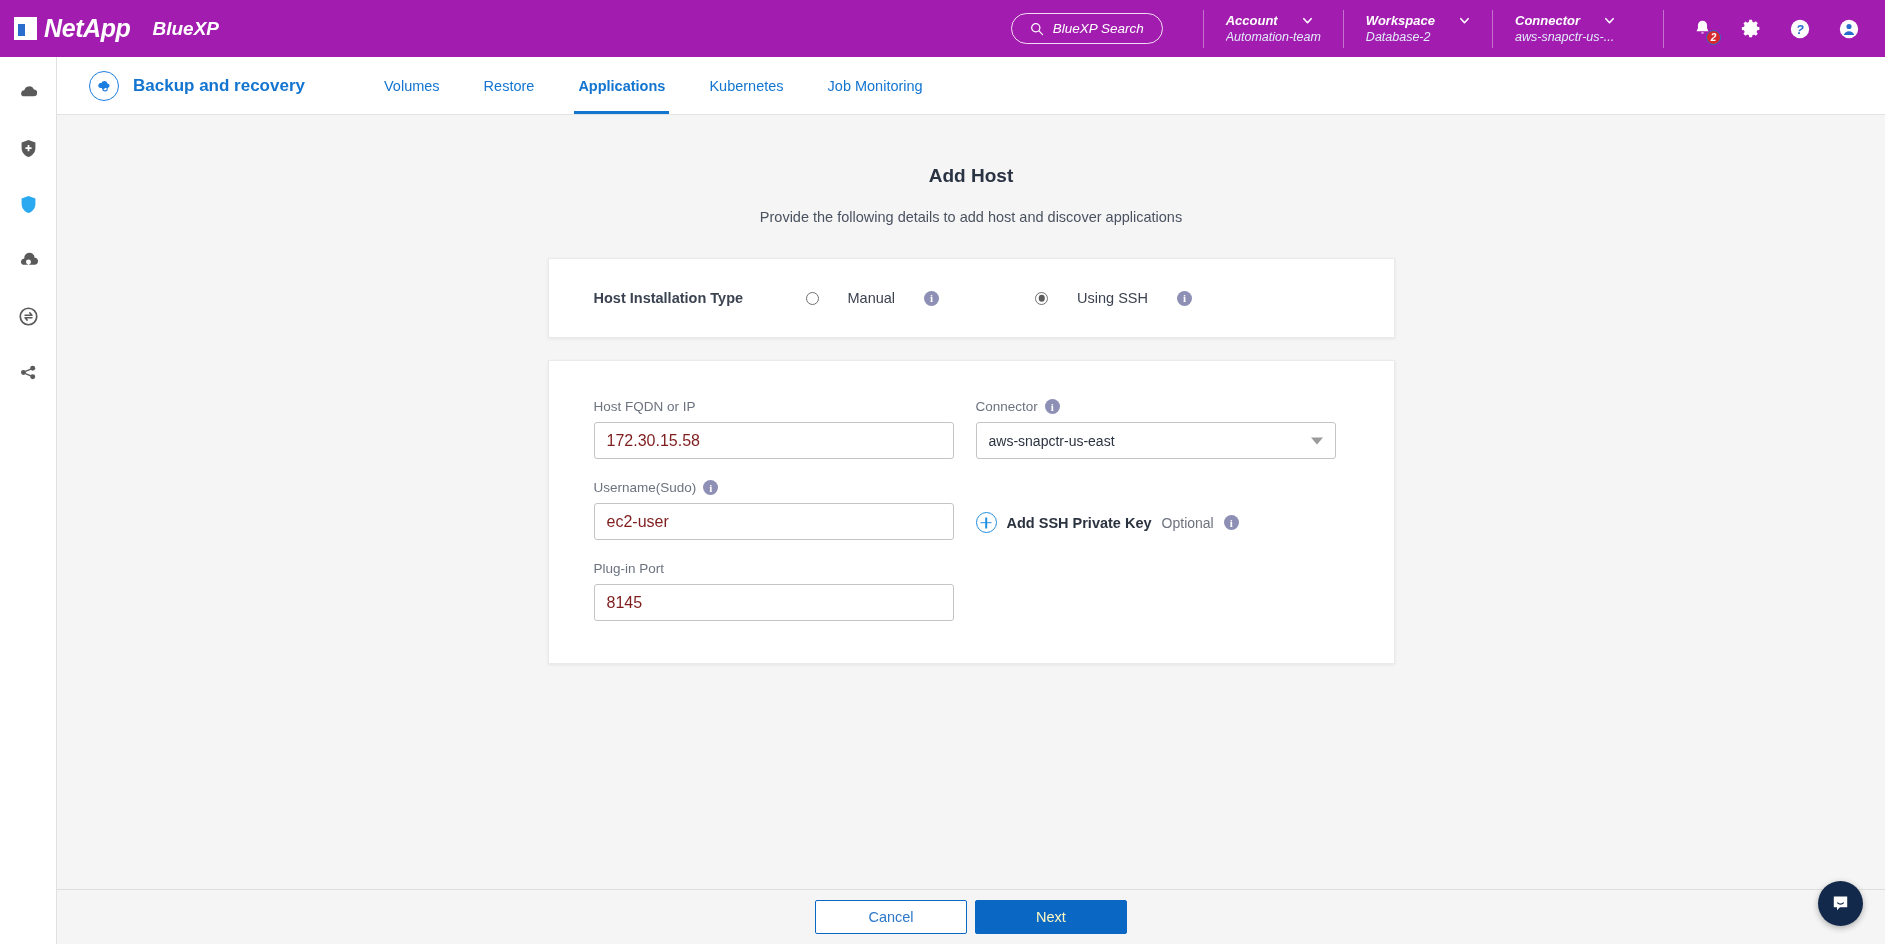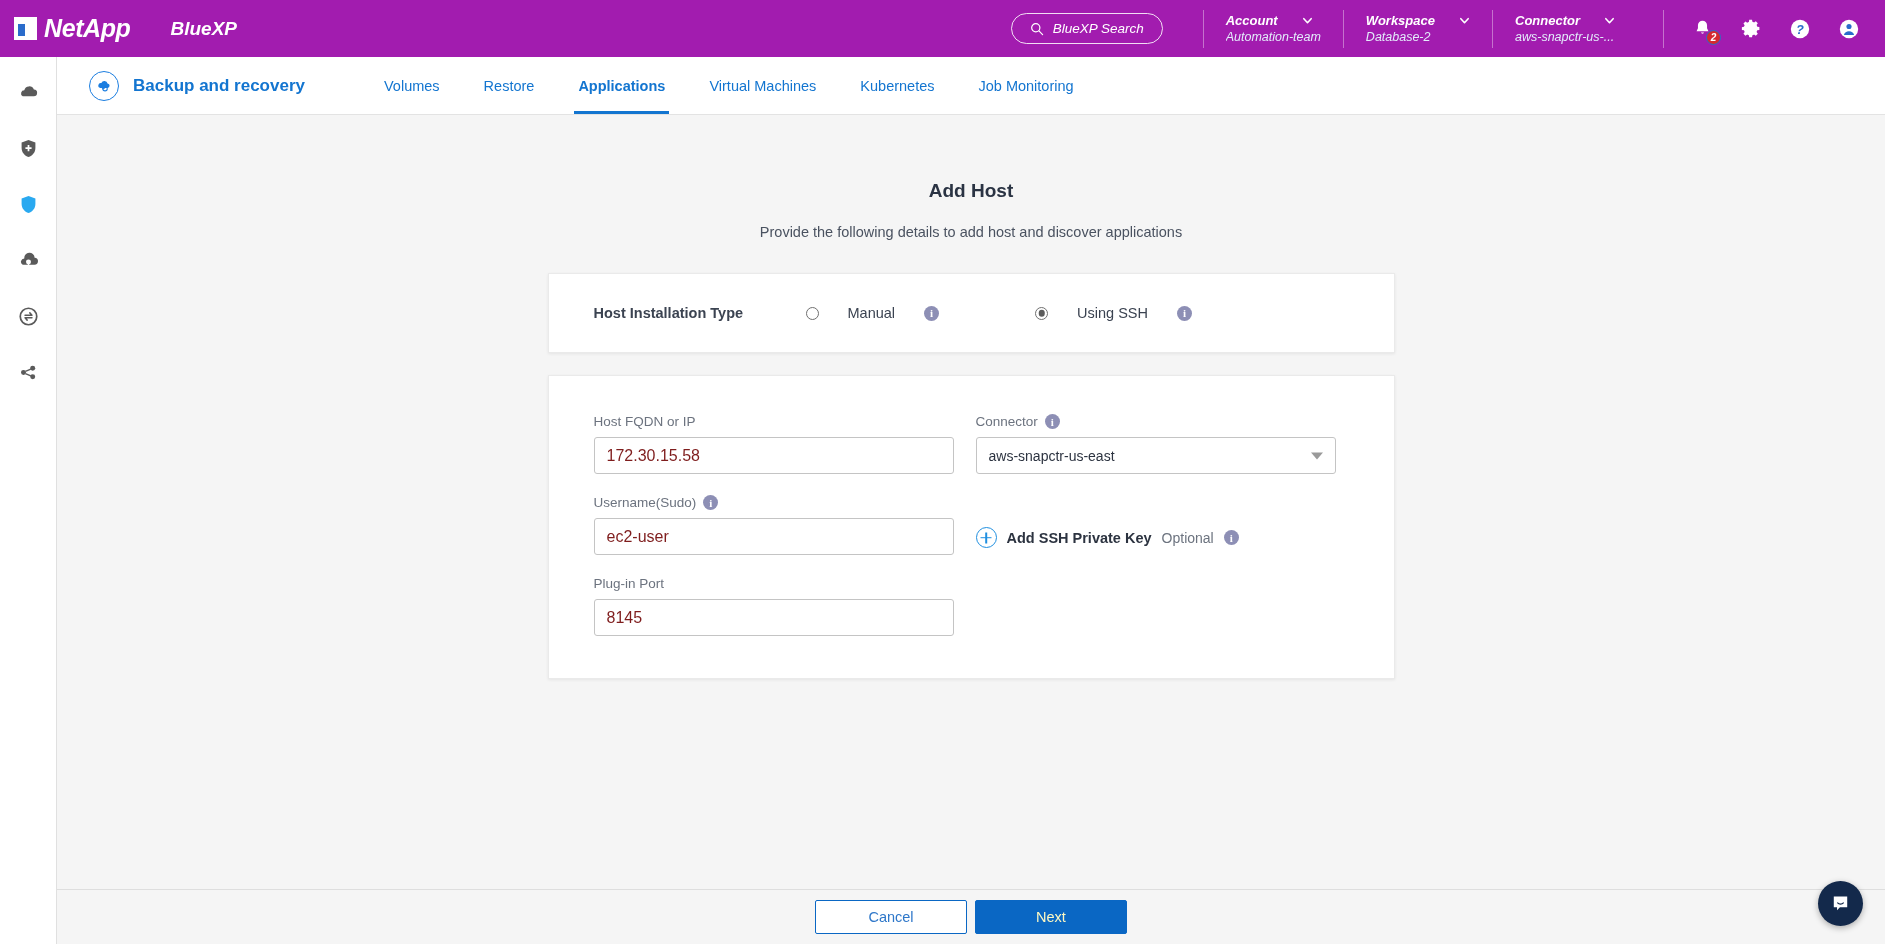--- a/index.html
+++ b/index.html
@@ -30,21 +30,21 @@
     content: ""; position: absolute;
     left: 4px; top: 7px; width: 7px; height: 12px;
     background: #2a6ccb;
   }
   .netapp-word {
     font-size: 25px; font-weight: bold; letter-spacing: -0.4px;
     color: #fff; line-height: 1;
   }
   .bluexp-word {
     font-size: 19px; font-weight: bold; color: #fff;
-    margin-left: 40px; line-height: 1;
+    margin-left: 22px; line-height: 1;
   }
 
   .topbar-right {
     margin-left: auto; display: flex; align-items: center;
     height: 100%;
   }
   .search-pill {
     display: flex; align-items: center; justify-content: center;
     gap: 9px;
     width: 152px; height: 31px;
@@ -137,21 +137,21 @@
 
   
   .main {
     position: absolute; top: 115px; left: 57px;
     width: 1828px; height: 774px;
     background: #f5f5f5;
     overflow: hidden;
   }
   .page-title {
     text-align: center; font-size: 19px; color: #2a3343;
-    font-weight: 600; margin-top: 65px;
+    font-weight: 600; margin-top: 50px;
   }
   .page-sub {
     text-align: center; font-size: 14.5px; color: #4a5260;
     margin-top: 22px;
   }
 
   .card {
     background: #fff;
     border: 1px solid #eaeaea;
     box-shadow: 0 1px 3px rgba(0,0,0,0.07);
@@ -419,23 +419,20 @@
 
   <div class="svc-tabs">
     <div class="svc-tab">
       <span>Volumes</span>
     </div>
     <div class="svc-tab">
       <span>Restore</span>
     </div>
     <div class="svc-tab active">
       <span>Applications</span>
-    </div>
-    <div class="svc-tab">
-      <span>Virtual Machines</span>
     </div>
     <div class="svc-tab">
       <span>Kubernetes</span>
     </div>
     <div class="svc-tab">
       <span>Job Monitoring</span>
     </div>
   </div>
 </div>
 

